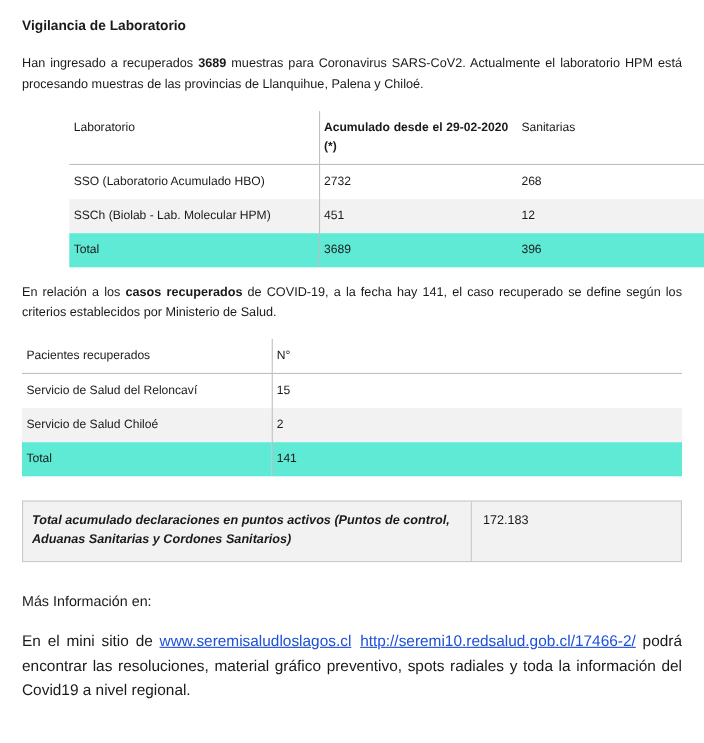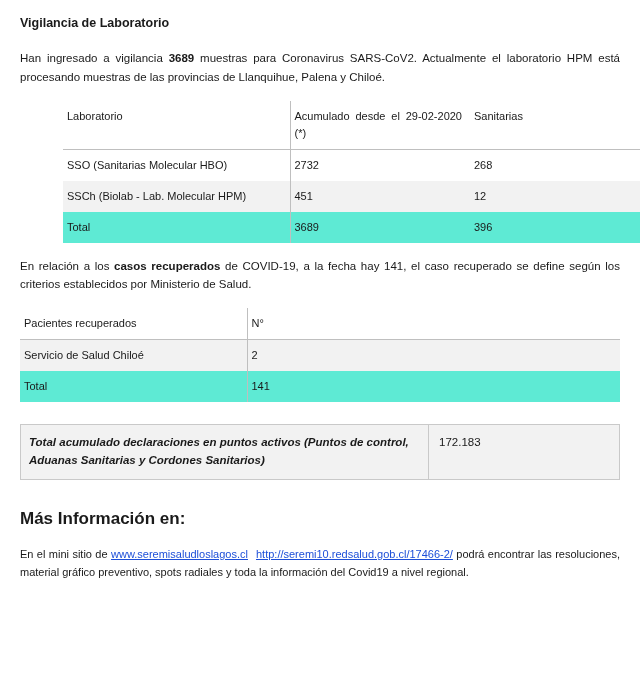--- a/index.html
+++ b/index.html
@@ -47,21 +47,21 @@
   .lab-table col.c1 { width: 227px; }
   .lab-table col.c2 { width: 180px; }
   .lab-table col.c3 { width: auto; }
 
   .hdr td {
     font-weight: bold;
     border-bottom: 1px solid #bfbfbf;
     padding-bottom: 8px;
     font-size: 11px;
   }
-  .hdr td.just { text-align: justify; }
+  .hdr td.just { text-align: justify; font-weight: bold; }
   .zebra-1 { background: #f2f2f2; }
   .zebra-0 { background: #ffffff; }
   .tot td { font-weight: bold; background: #5eead4; }
 
   .divcell { border-left: 1px solid #bfbfbf; }
 
   
   .rec-table col.c1 { width: 227px; }
   .rec-table col.c2 { width: auto; }
 
@@ -82,60 +82,60 @@
     border-right: 1px solid #c9c9c9;
     font-style: italic;
   }
   .decl-right {
     flex: 1;
     padding: 9px 8px 10px 10px;
     font-size: 11.5px;
   }
 
   .more-title {
-    font-weight: bold;
-    font-size: 17px;
+    font-weight: normal;
+    font-size: 13px;
     margin: 26px 0 14px 0;
   }
   .link {
     color: #1d4fd8;
     text-decoration: underline;
   }
   .footer-para {
     text-align: justify;
-    font-size: 11px;
+    font-size: 14px;
     line-height: 1.62;
     margin: 0;
   }
   .nbsp-gap { display: inline-block; width: 8px; }
 </style>
 </head>
 <body>
 
 <div class="page">
 
   <div class="doc-title">Vigilancia de Laboratorio</div>
 
-  <p class="para"><span>Han ingresado a vigilancia </span><b>3689</b><span> muestras para Coronavirus SARS-CoV2. Actualmente el laboratorio HPM está procesando muestras de las provincias de Llanquihue, Palena y Chiloé.</span></p>
+  <p class="para"><span>Han ingresado a recuperados </span><b>3689</b><span> muestras para Coronavirus SARS-CoV2. Actualmente el laboratorio HPM está procesando muestras de las provincias de Llanquihue, Palena y Chiloé.</span></p>
 
   <div class="tbl-wrap">
     <table class="t lab-table">
       <colgroup>
           <col class="c1">
           <col class="c2">
           <col class="c3">
         </colgroup>
       <tbody>
         <tr class="hdr">
           <td>Laboratorio</td>
           <td class="divcell just">Acumulado desde el 29-02-2020 (*)</td>
           <td>Sanitarias</td>
         </tr>
         <tr class="zebra-0">
-          <td>SSO (Sanitarias Molecular HBO)</td>
+          <td>SSO (Laboratorio Acumulado HBO)</td>
           <td class="divcell">2732</td>
           <td>268</td>
         </tr>
         <tr class="zebra-1">
           <td>SSCh (Biolab - Lab. Molecular HPM)</td>
           <td class="divcell">451</td>
           <td>12</td>
         </tr>
         <tr class="tot">
           <td>Total</td>
@@ -152,20 +152,24 @@
     <table class="t rec-table">
       <colgroup>
           <col class="c1">
           <col class="c2">
         </colgroup>
       <tbody>
         <tr class="hdr">
           <td>Pacientes recuperados</td>
           <td class="divcell">N°</td>
         </tr>
+        <tr class="zebra-0">
+          <td>Servicio de Salud del Reloncaví</td>
+          <td class="divcell">15</td>
+        </tr>
         <tr class="zebra-1">
           <td>Servicio de Salud Chiloé</td>
           <td class="divcell">2</td>
         </tr>
         <tr class="tot">
           <td>Total</td>
           <td class="divcell">141</td>
         </tr>
       </tbody>
     </table>

